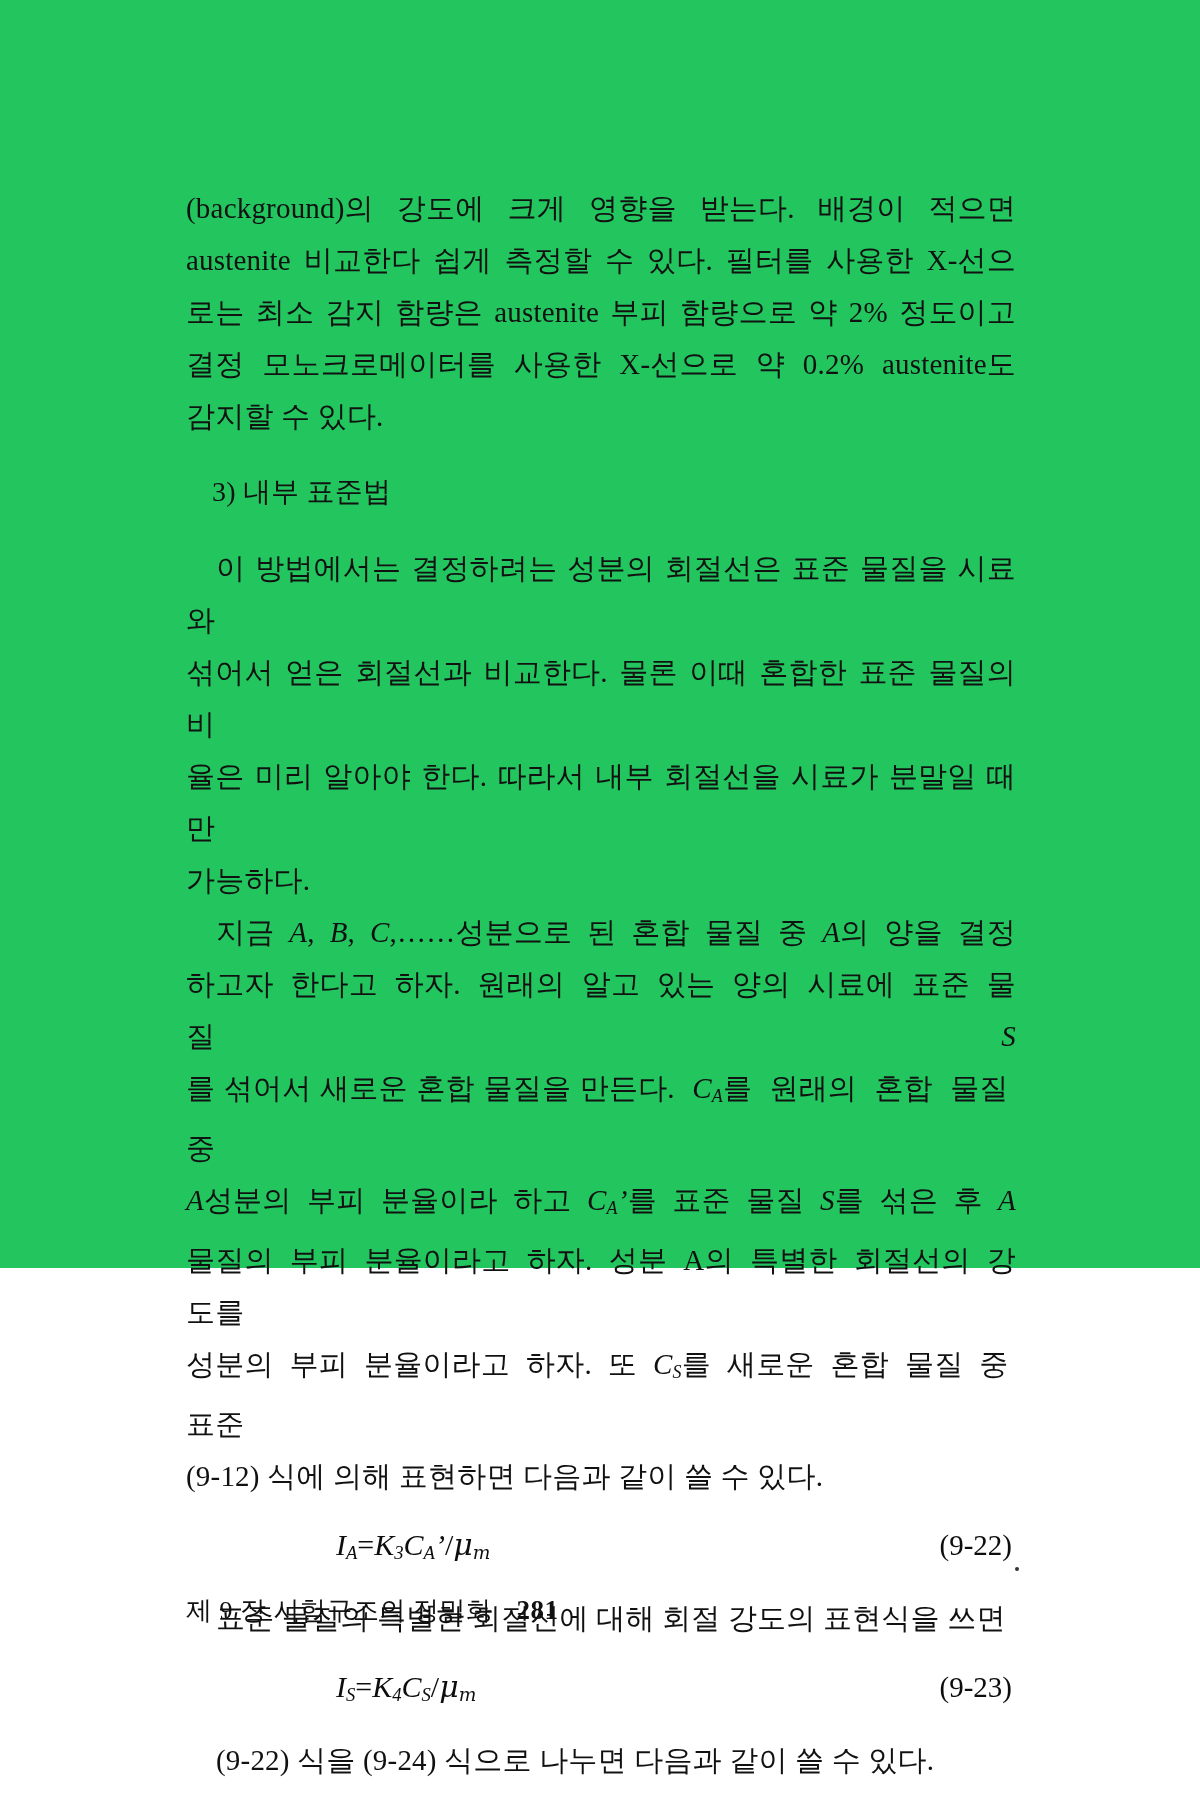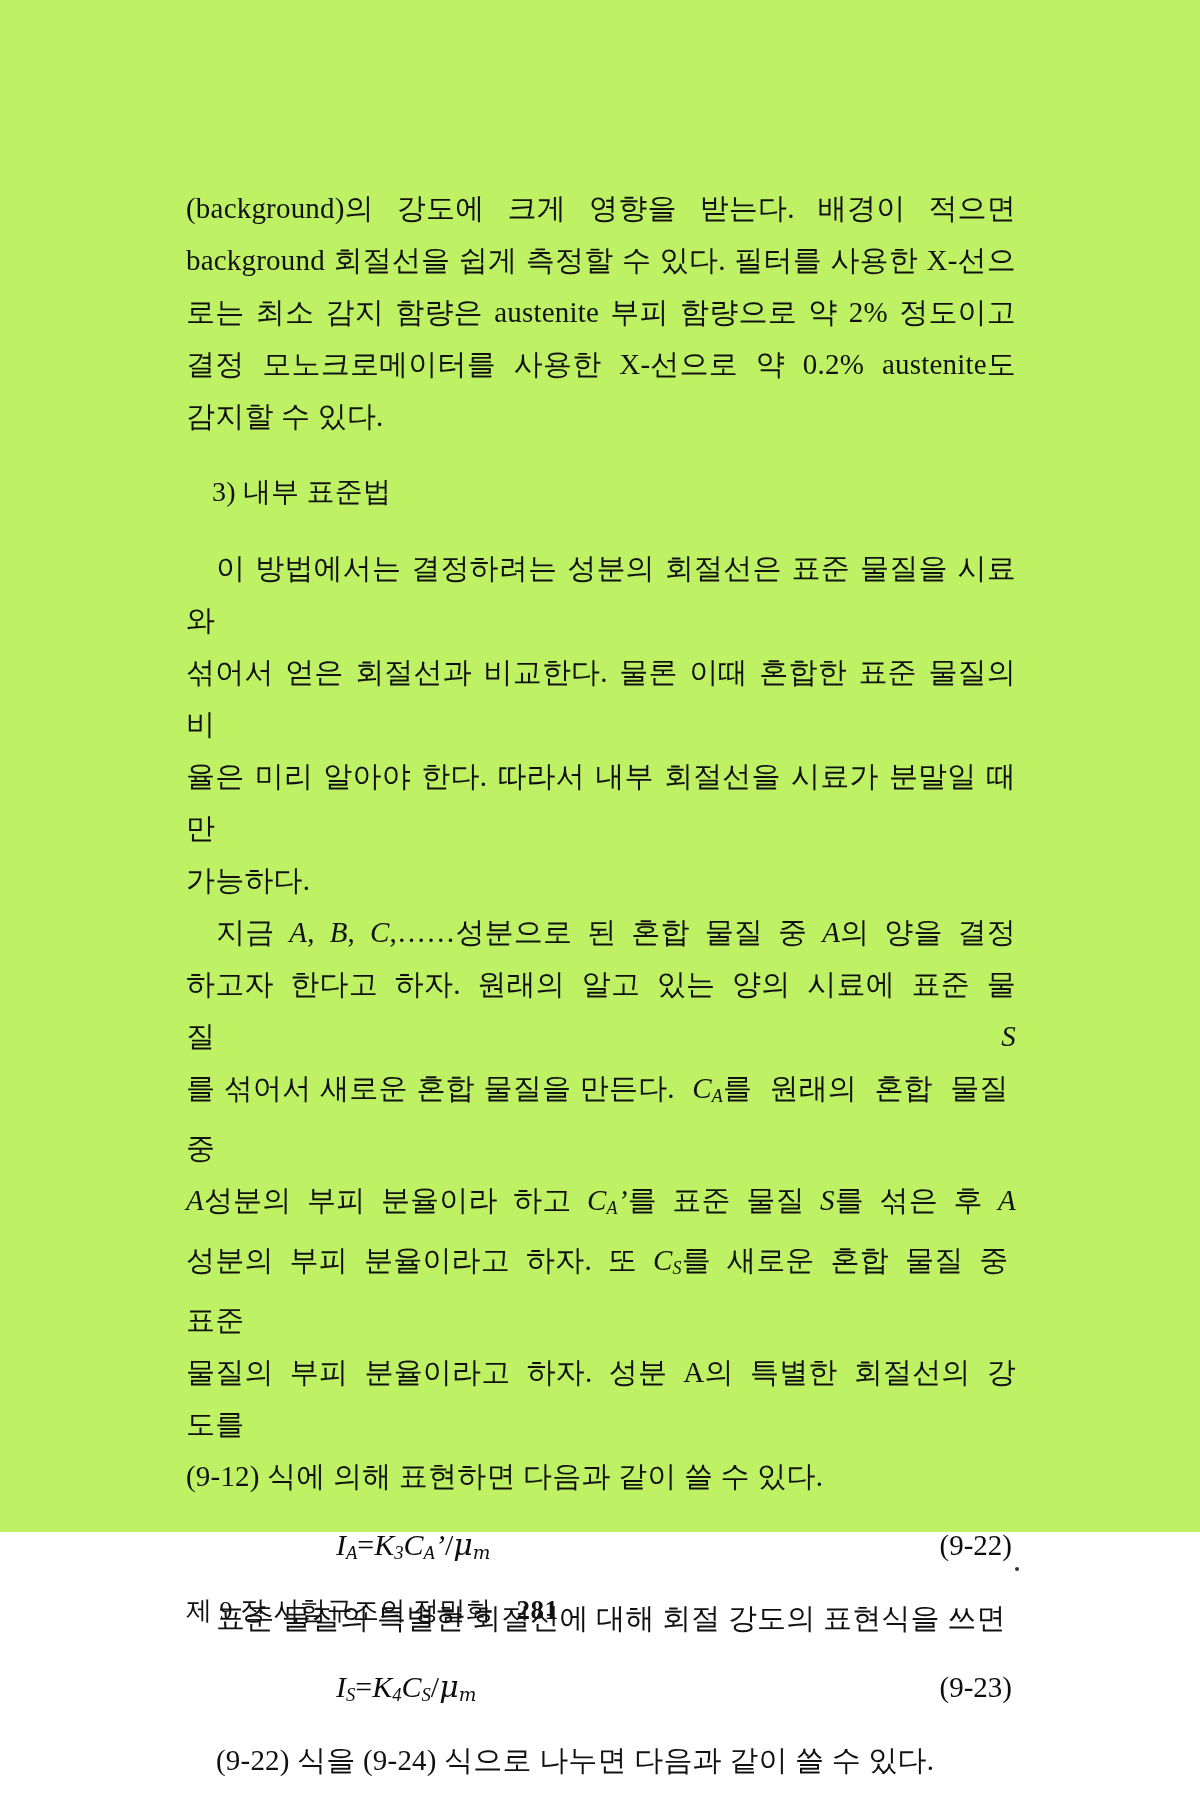--- a/index.html
+++ b/index.html
@@ -13,22 +13,22 @@
     font-family: "Liberation Serif", "DejaVu Serif", serif;
     color: #0d0d0d;
     position: relative;
     overflow: hidden;
   }
   .page {
     position: absolute;
     top: 0;
     left: 0;
     width: 1200px;
-    height: 1532px;
-    background: #bef264;
+    height: 1268px;
+    background: #22c55e;
   }
   .content {
     position: absolute;
     left: 186px;
     top: 182px;
     width: 830px;
   }
   p {
     margin: 0;
     font-size: 29px;
@@ -117,21 +117,21 @@
   }
 </style>
 </head>
 <body>
 
 <div class="page">
 
   <div class="content">
 
     <p class="justify-all">(background)의  강도에  크게  영향을  받는다.  배경이  적으면</p>
-    <p class="justify-all">background 회절선을  쉽게  측정할  수  있다.  필터를  사용한  X-선으</p>
+    <p class="justify-all">austenite 비교한다  쉽게  측정할  수  있다.  필터를  사용한  X-선으</p>
     <p class="justify-all">로는  최소  감지  함량은  austenite 부피  함량으로  약  2%  정도이고</p>
     <p class="justify-all">결정  모노크로메이터를  사용한  X-선으로  약  0.2%  austenite도</p>
     <p>감지할 수 있다.</p>
 
     <div class="para-gap"></div>
 
     <p class="heading">3) 내부 표준법</p>
 
     <div class="para-gap"></div>
 
@@ -154,25 +154,25 @@
       <span>를  섞어서  새로운  혼합  물질을  만든다.</span>&nbsp;
       <span class="it">C<sub>A</sub></span>를&nbsp; 원래의&nbsp; 혼합&nbsp; 물질&nbsp; 중
     </p>
     <p class="justify-all">
       <span class="it">A</span>성분의&nbsp; 부피&nbsp; 분율이라&nbsp; 하고&nbsp;
       <span class="it">C<sub>A</sub>’</span>를&nbsp; 표준&nbsp; 물질&nbsp;
       <span class="it">S</span>를&nbsp; 섞은&nbsp; 후&nbsp;
       <span class="it">A</span>
     </p>
     <p class="justify-all">
+      물질의&nbsp; 부피&nbsp; 분율이라고&nbsp; 하자.&nbsp; 성분&nbsp; A의&nbsp; 특별한&nbsp; 회절선의&nbsp; 강도를
+    </p>
+    <p class="justify-all">
       성분의&nbsp; 부피&nbsp; 분율이라고&nbsp; 하자.&nbsp; 또&nbsp;
       <span class="it">C<sub>S</sub></span>를&nbsp; 새로운&nbsp; 혼합&nbsp; 물질&nbsp; 중&nbsp; 표준
-    </p>
-    <p class="justify-all">
-      물질의&nbsp; 부피&nbsp; 분율이라고&nbsp; 하자.&nbsp; 성분&nbsp; A의&nbsp; 특별한&nbsp; 회절선의&nbsp; 강도를
     </p>
     <p>(9-12) 식에  의해  표현하면  다음과  같이  쓸  수  있다.</p>
 
     <div class="small-gap"></div>
 
     <div class="eq-row">
       <div class="eq-body">
         <span class="it">I<sub>A</sub></span>=<span class="it">K<sub>3</sub>C<sub>A</sub>’</span>/<span class="mu">μ<sub>m</sub></span>
       </div>
       <div class="eq-num">(9-22)</div>

